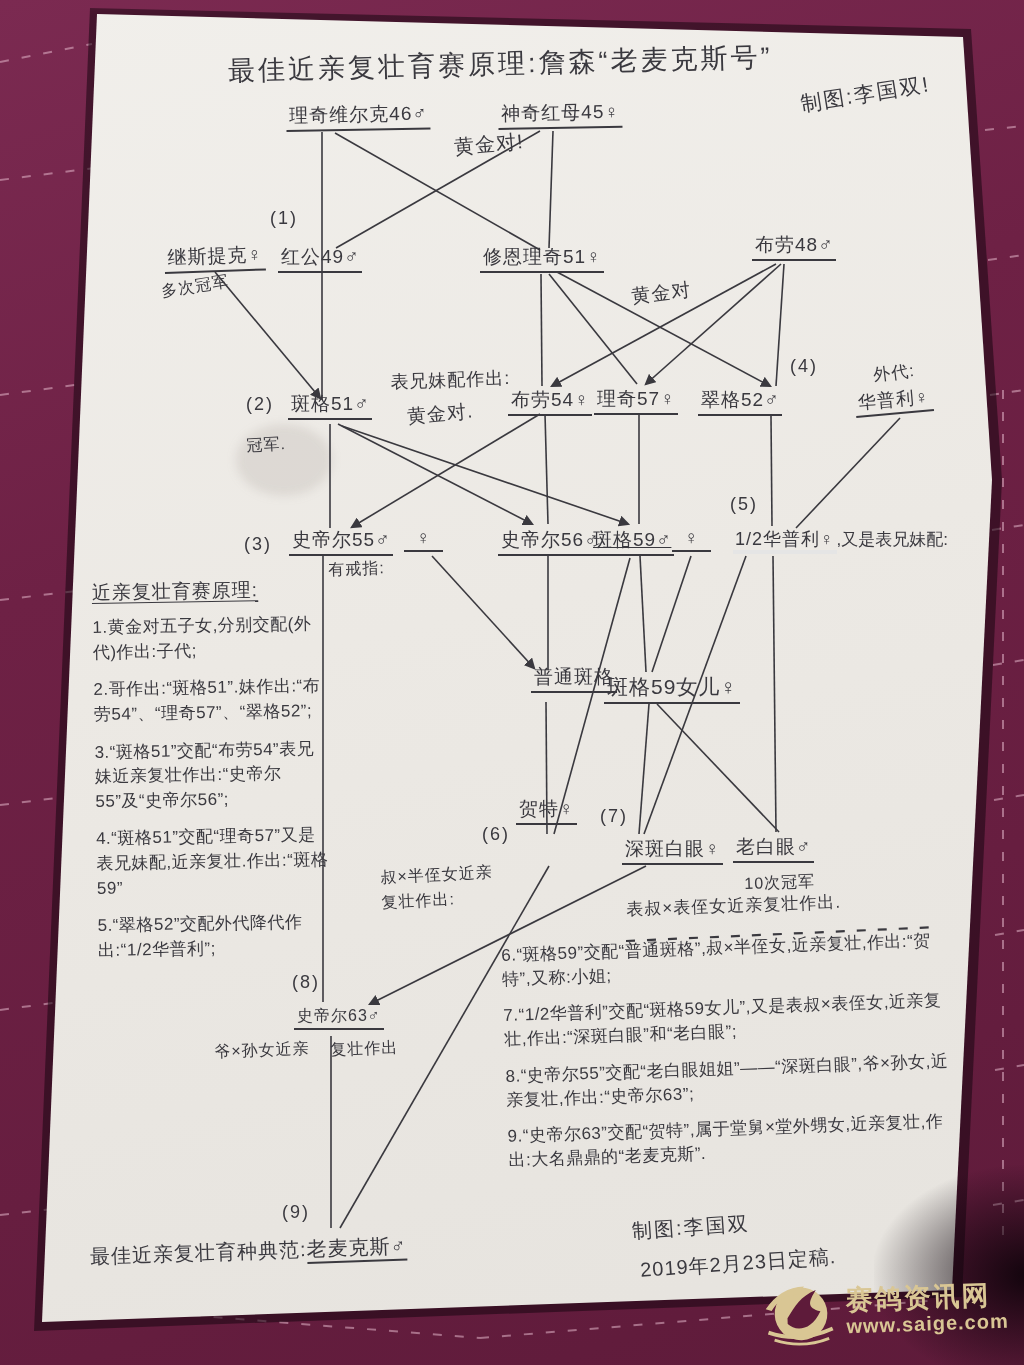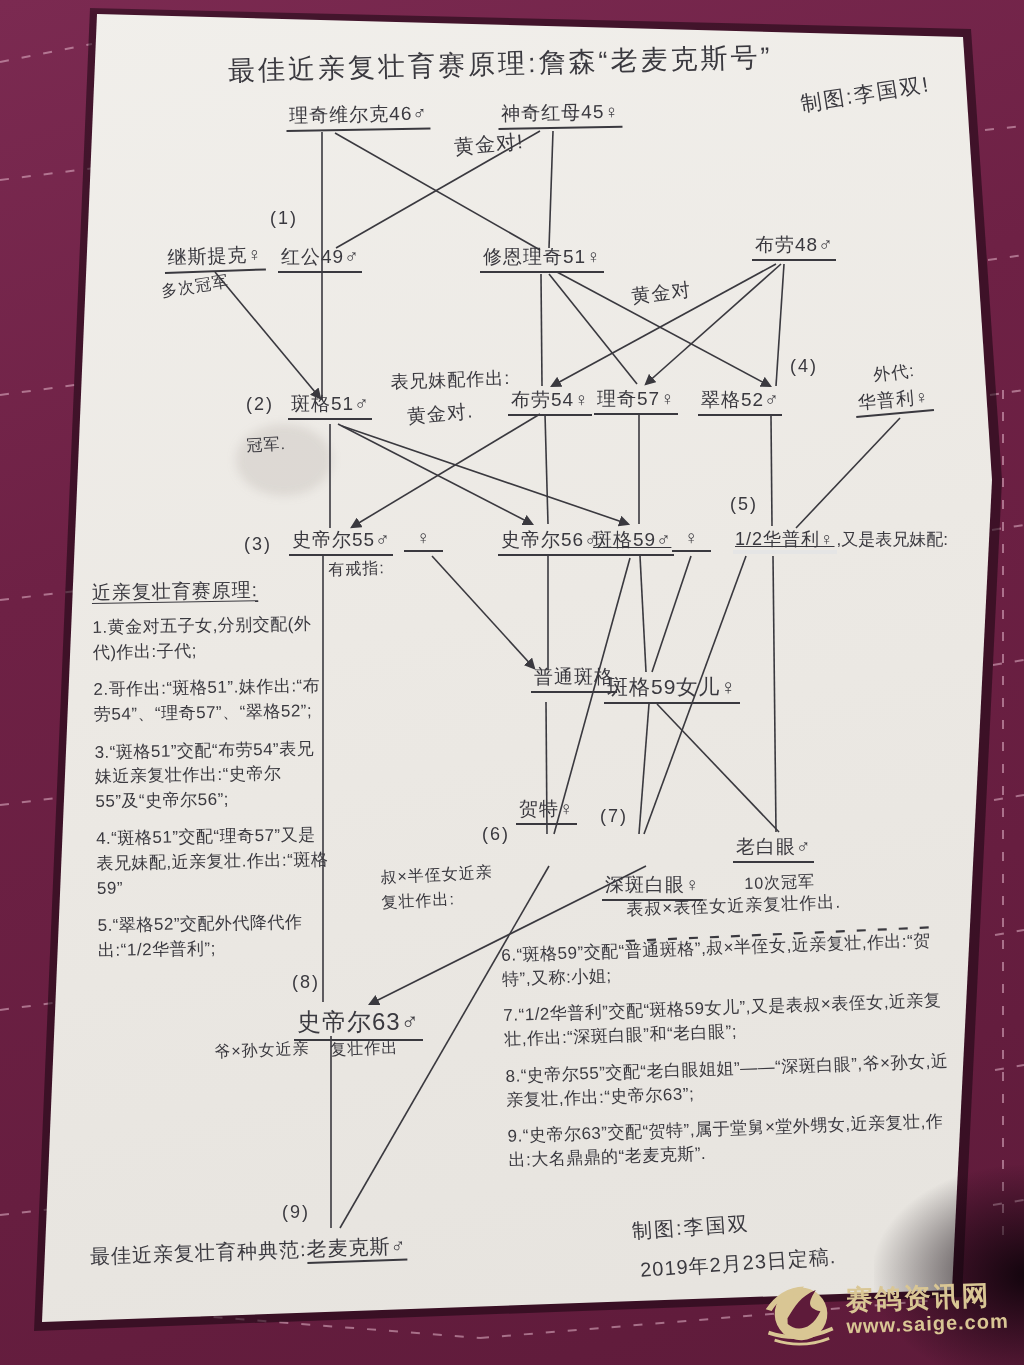--- a/index.html
+++ b/index.html
@@ -163,36 +163,36 @@
     <div class="node" style="left:698px;top:387px;">翠格52♂</div>
     <div class="ann" style="left:872px;top:364px;transform:rotate(-7deg);font-size:17px;">外代:</div>
     <div class="node" style="left:854px;top:391px;transform:rotate(-5deg);font-size:18px;">华普利♀</div>
 
     <div class="node" style="left:289px;top:527px;">史帝尔55♂</div>
     <div class="node" style="left:404px;top:527px;padding:0 12px 1px;">♀</div>
     <div class="node" style="left:498px;top:527px;">史帝尔56♂</div>
     <div class="node" style="left:590px;top:527px;text-decoration:underline;">斑格59♂</div>
     <div class="node" style="left:672px;top:527px;padding:0 12px 1px;">♀</div>
     <div style="position:absolute;left:733px;top:527px;white-space:nowrap;">
-      <span class="nodespan" style="font-size:18px;letter-spacing:1px;border-bottom:4px solid #e5e5e5;padding:0 2px 1px;text-decoration:underline;">1/2华普利♀</span><span class="half-node-suffix">,又是表兄妹配:</span>
+      <span class="nodespan" style="font-size:18px;letter-spacing:1px;border-bottom:4px solid #e5e5e5;padding:0 2px 1px;">1/2华普利♀</span><span class="half-node-suffix">,又是表兄妹配:</span>
     </div>
     <div class="ann" style="left:328px;top:560px;transform:rotate(-2deg);">有戒指:</div>
 
     <div class="node" style="left:486px;top:664px;margin-left:45px;">普通斑格</div>
     <div class="node" style="left:604px;top:673px;font-size:21px;">斑格59女儿♀</div>
 
     <div class="node" style="left:516px;top:796px;">贺特♀</div>
-    <div class="node" style="left:602px;top:836px;margin-top:36px;">深斑白眼♀</div>
+    <div class="node" style="left:622px;top:836px;">深斑白眼♀</div>
     <div class="node" style="left:733px;top:834px;">老白眼♂</div>
     <div class="ann" style="left:380px;top:868px;transform:rotate(-3deg);">叔×半侄女近亲</div>
     <div class="ann" style="left:381px;top:893px;transform:rotate(-3deg);">复壮作出:</div>
     <div class="ann" style="left:744px;top:874px;transform:rotate(-2deg);">10次冠军</div>
     <div class="ann" style="left:626px;top:898px;transform:rotate(-2deg);font-size:17px;">表叔×表侄女近亲复壮作出.</div>
 
-    <div class="node" style="left:294px;top:1006px;font-size:24px;">史帝尔63♂</div>
+    <div class="node" style="left:294px;top:1006px;font-size:16px;">史帝尔63♂</div>
     <div class="ann" style="left:214px;top:1042px;transform:rotate(-2deg);">爷×孙女近亲</div>
     <div class="ann" style="left:330px;top:1040px;transform:rotate(-2deg);">复壮作出</div>
 
     <div class="notes-left">
       <div class="heading">近亲复壮育赛原理:</div>
       <div class="item">1.黄金对五子女,分别交配(外代)作出:子代;</div>
       <div class="item">2.哥作出:“斑格51”.妹作出:“布劳54”、“理奇57”、“翠格52”;</div>
       <div class="item">3.“斑格51”交配“布劳54”表兄妹近亲复壮作出:“史帝尔55”及“史帝尔56”;</div>
       <div class="item">4.“斑格51”交配“理奇57”又是表兄妹配,近亲复壮.作出:“斑格59”</div>
       <div class="item">5.“翠格52”交配外代降代作出:“1/2华普利”;</div>

